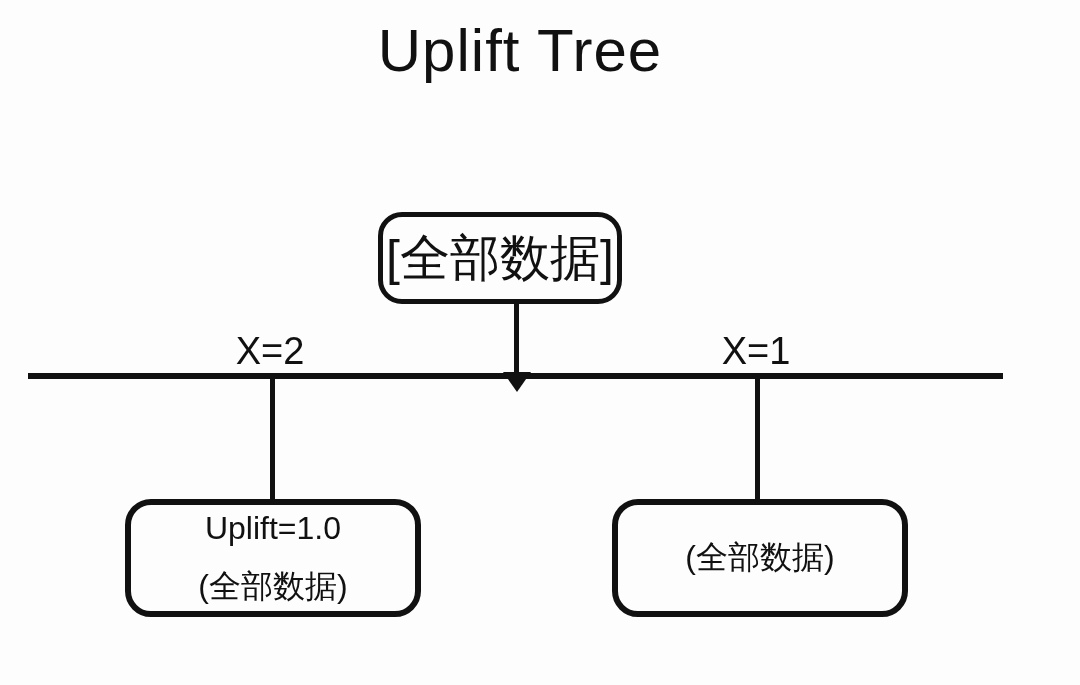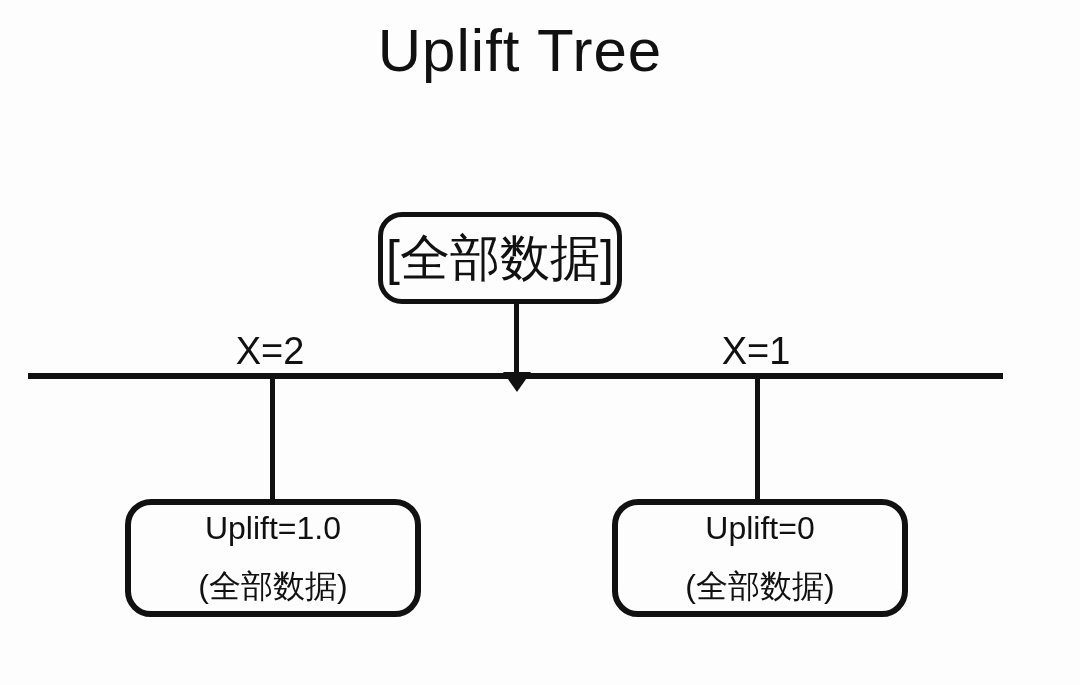--- a/index.html
+++ b/index.html
@@ -117,15 +117,14 @@
 <div class="abs vline left-connector"></div>
 
 <div class="abs vline right-connector"></div>
 
 <div class="abs node-box leaf-box leaf-left">
   <div class="node-line">Uplift=1.0</div>
   <div class="node-line">(全部数据)</div>
 </div>
 
 <div class="abs node-box leaf-box leaf-right">
-  <div class="node-line">Uplift=0</div>
   <div class="node-line">(全部数据)</div>
 </div>
 
 </body></html>

